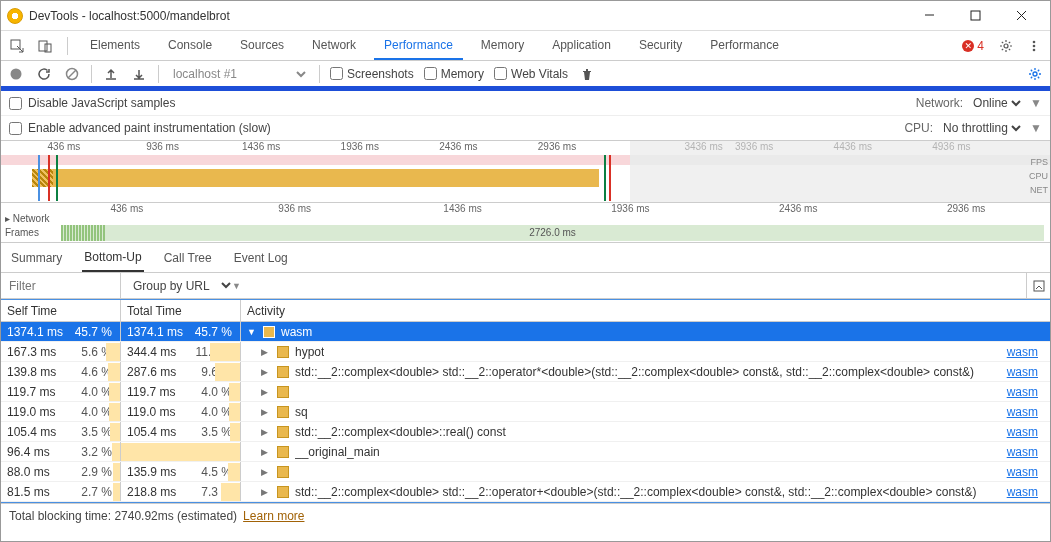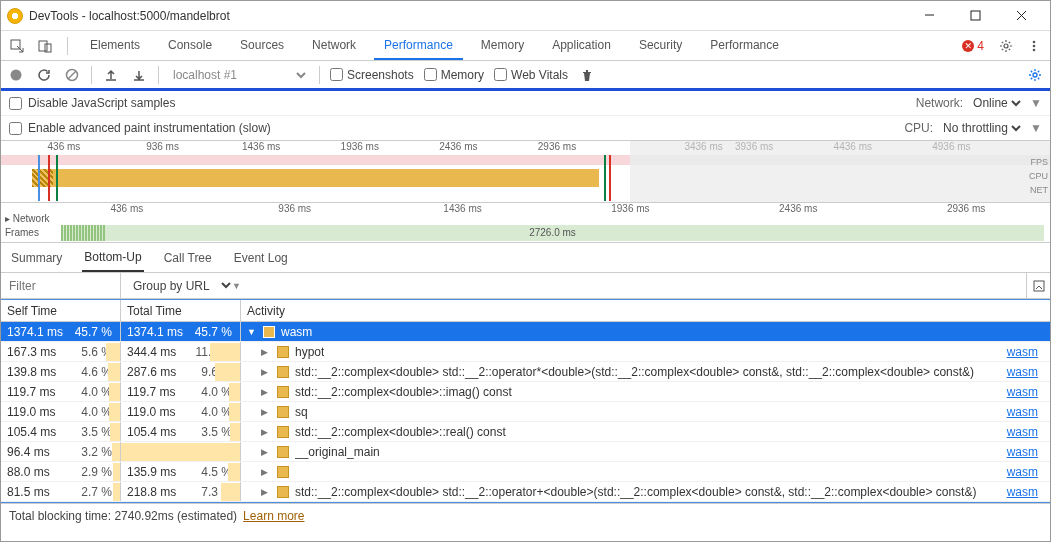--- a/index.html
+++ b/index.html
@@ -10,21 +10,21 @@
 .titlebar .winbtn { width: 46px; height: 30px; display: flex; align-items: center; justify-content: center; color: #333; font-size: 14px; }
 .winbtn svg { stroke: #222; }
 .tabs { height: 30px; display: flex; align-items: center; border-bottom: 1px solid #ccc; padding: 0 6px; gap: 8px; }
 .tabs .sqbtn { width: 20px; height: 20px; display: flex; align-items: center; justify-content: center; color: #555; }
 .tabs .sep { width: 1px; height: 18px; background: #ccc; margin: 0 4px; }
 .tabs .tab { padding: 6px 10px; color: #555; cursor: pointer; }
 .tabs .tab.active { color: #1a73e8; border-bottom: 2px solid #1a73e8; }
 .tabs .spacer { flex: 1; }
 .badge-err { display: flex; align-items: center; gap: 3px; color: #d93025; font-size: 12px; padding: 0 4px; }
 .badge-err .dot { width: 12px; height: 12px; border-radius: 50%; background: #d93025; color: #fff; font-size: 9px; display: flex; align-items: center; justify-content: center; }
-.toolbar { height: 30px; display: flex; align-items: center; border-bottom: 3px solid #1d4ed8; padding: 0 6px; gap: 10px; color: #555; }
+.toolbar { height: 30px; display: flex; align-items: center; border-bottom: 5px solid #1d4ed8; padding: 0 6px; gap: 10px; color: #555; }
 .toolbar .tb { width: 18px; height: 18px; display: flex; align-items: center; justify-content: center; color: #555; }
 .toolbar select { border: none; background: transparent; color: #888; font-size: 12px; width: 140px; }
 .toolbar .chk { display: flex; align-items: center; gap: 4px; font-size: 12px; color: #444; }
 .toolbar .chk input { width: 13px; height: 13px; }
 .toolbar .spacer { flex: 1; }
 .settings-row { display: flex; align-items: center; gap: 8px; padding: 4px 8px; font-size: 12px; color: #444; border-bottom: 1px solid #eee; }
 .settings-row .left { display: flex; align-items: center; gap: 6px; }
 .settings-row .right { margin-left: auto; display: flex; align-items: center; gap: 6px; }
 .settings-row select { border: none; background: transparent; font-size: 12px; color: #444; }
 .settings-row .label { color: #666; }
@@ -374,21 +374,20 @@
           <span class="p">4.0 %</span>
         </div>
         <div class="c2">
           <div class="barwrap" style="width: 9%;"></div>
           <span class="t">119.7 ms</span>
           <span class="p">4.0 %</span>
         </div>
         <div class="c3">
           <span class="tri">▶</span>
           <span class="sq"></span>
-          <span style="overflow: hidden; text-overflow: ellipsis;">std::__2::complex&lt;double&gt;::imag() const</span>
           <span class="link">wasm</span>
         </div>
       </div>
       <div class="trow d1">
         <div class="c1">
           <div class="barwrap" style="width: 9%;"></div>
           <span class="t">119.0 ms</span>
           <span class="p">4.0 %</span>
         </div>
         <div class="c2">

